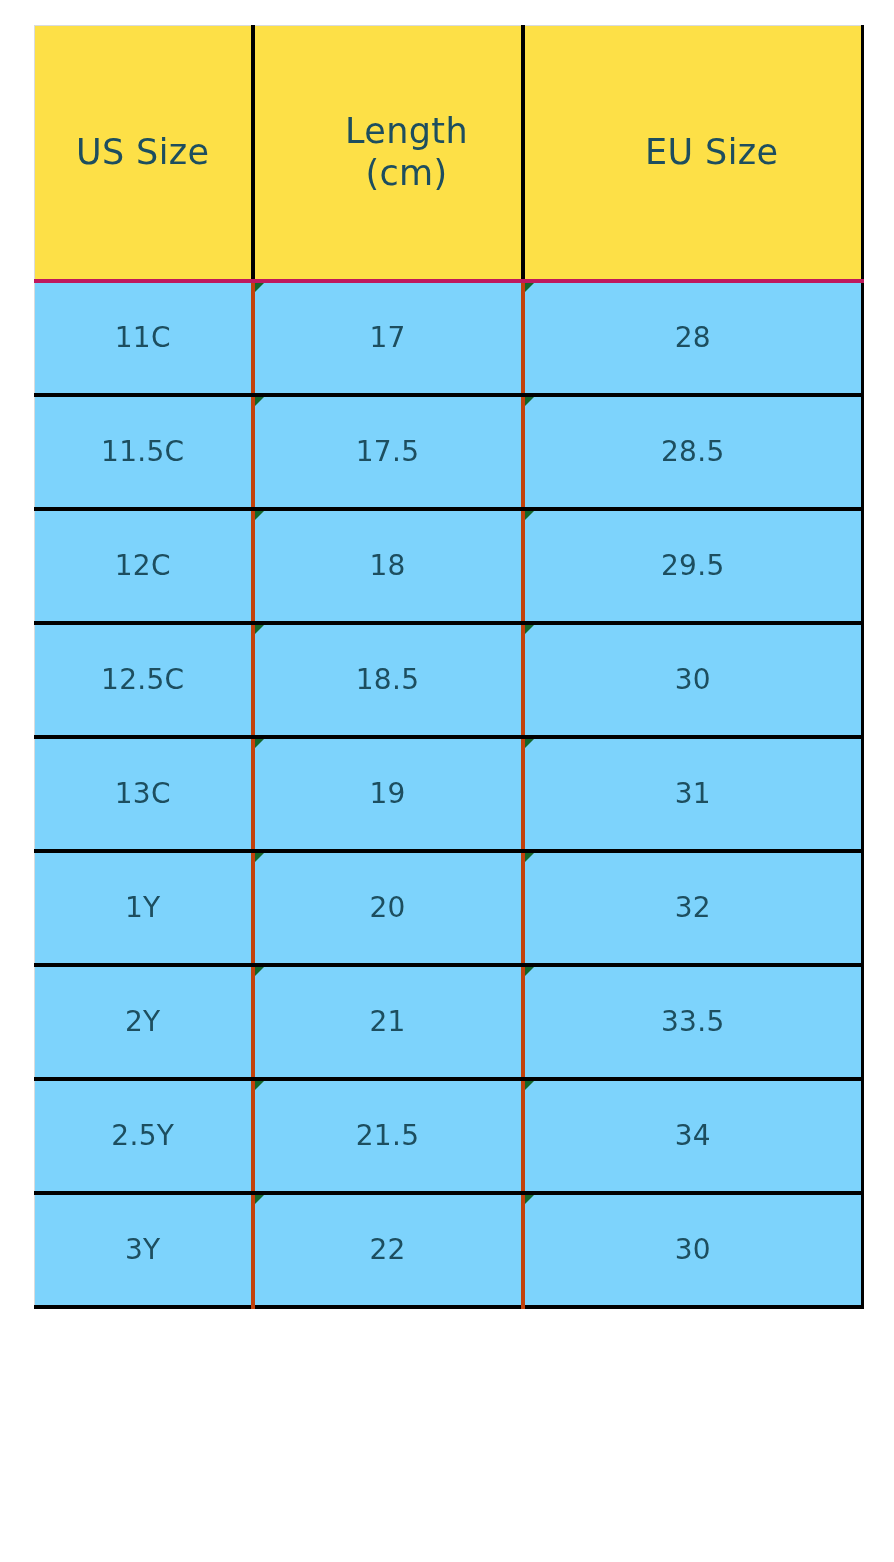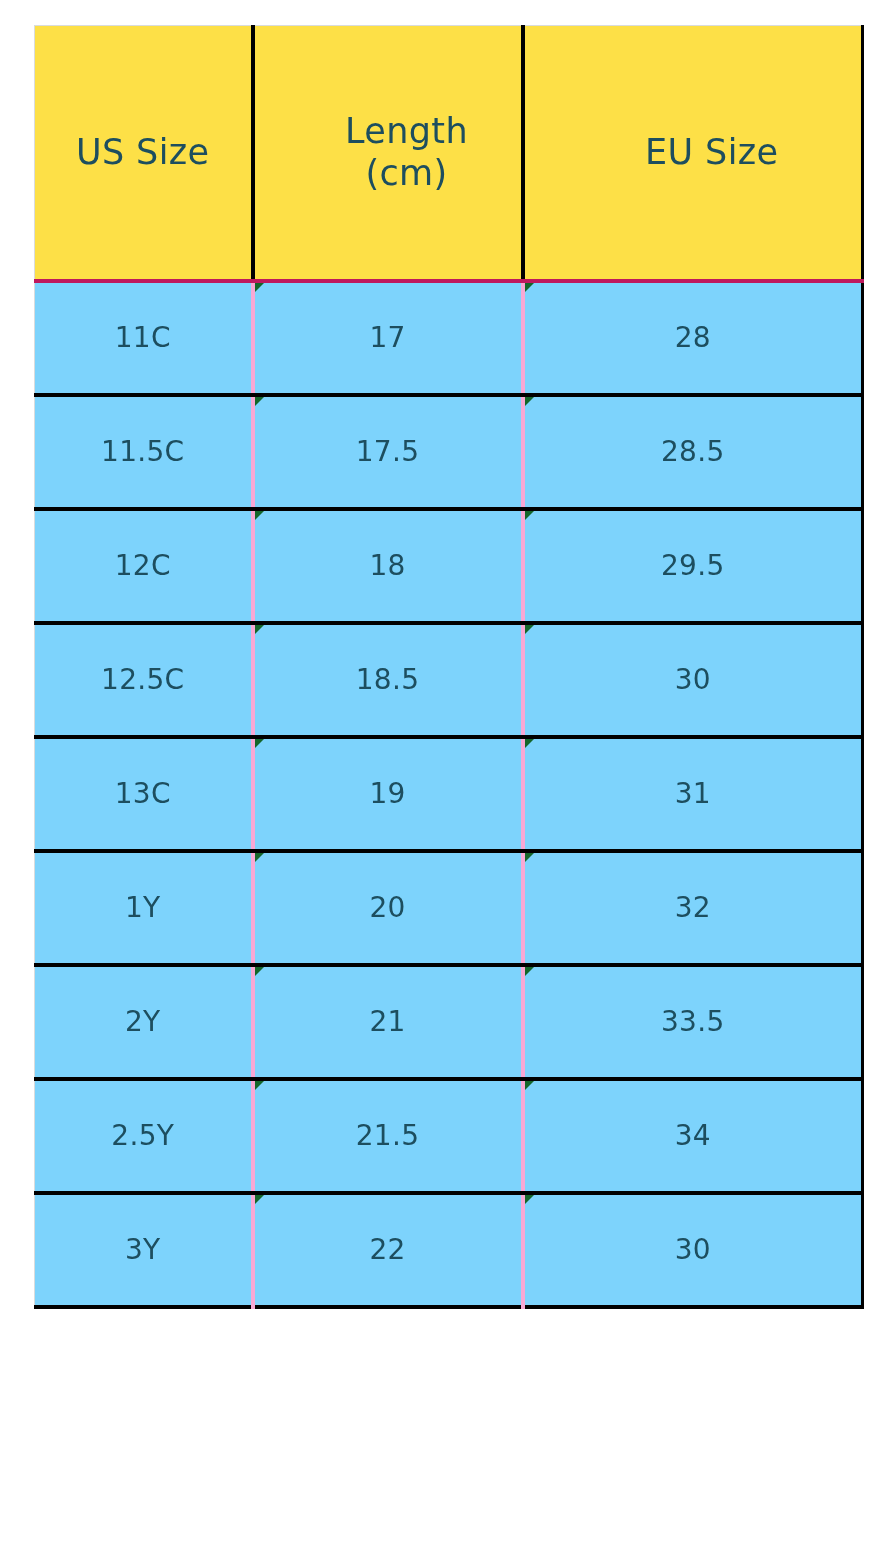--- a/index.html
+++ b/index.html
@@ -62,21 +62,21 @@
     line-height: 1.2;
     text-align: center;
     vertical-align: middle;
     padding: 0 6px;
     border-bottom: 4px solid #000000;
     letter-spacing: .3px;
     position: relative;
   }
   tbody tr:last-child td { border-bottom: none; }
 
-  tbody td.col-sep { border-left: 4px solid #f9a8d4; text-align: center; }
+  tbody td.col-sep { border-left: 4px solid #c2410c; text-align: center; }
 
   
   tbody td.col-sep::before {
     content: "";
     position: absolute;
     left: 0;
     top: 0;
     width: 0;
     height: 0;
     border-top: 9px solid #14662a;

